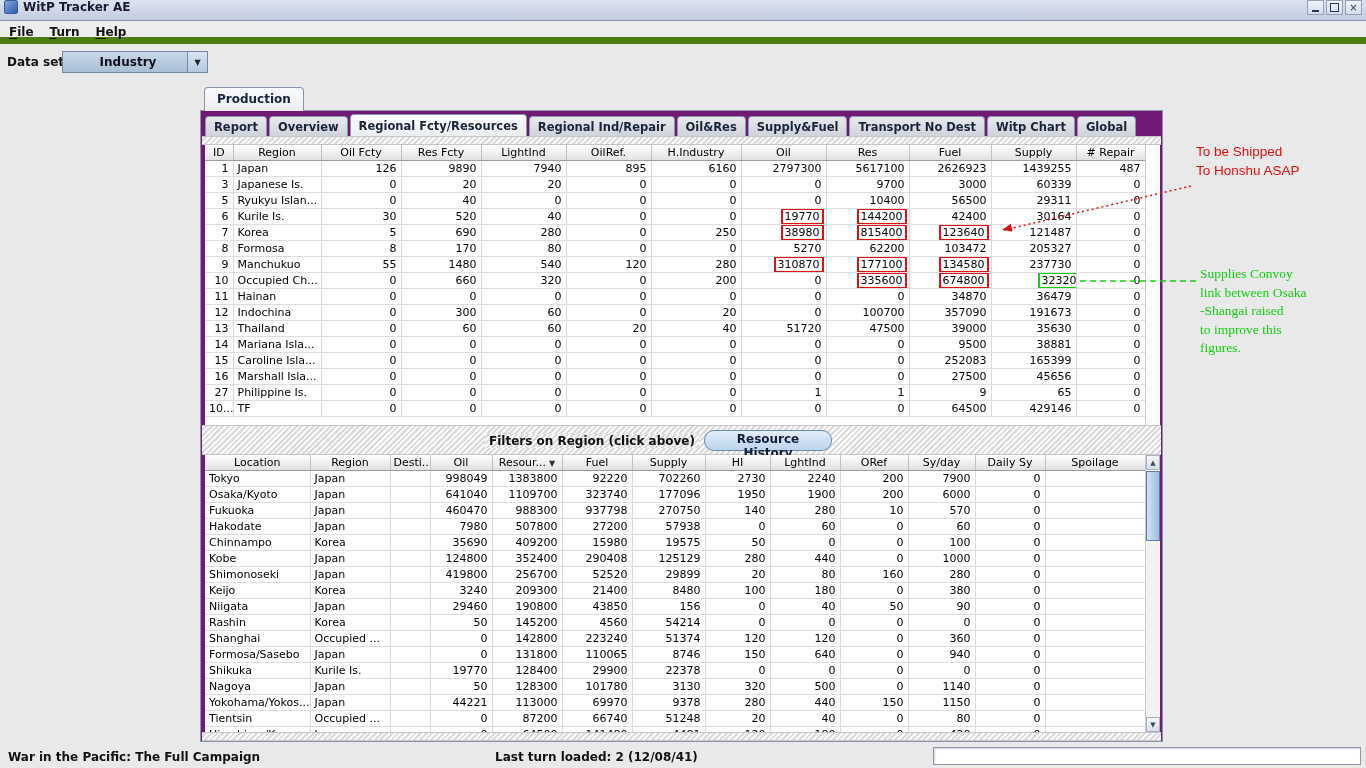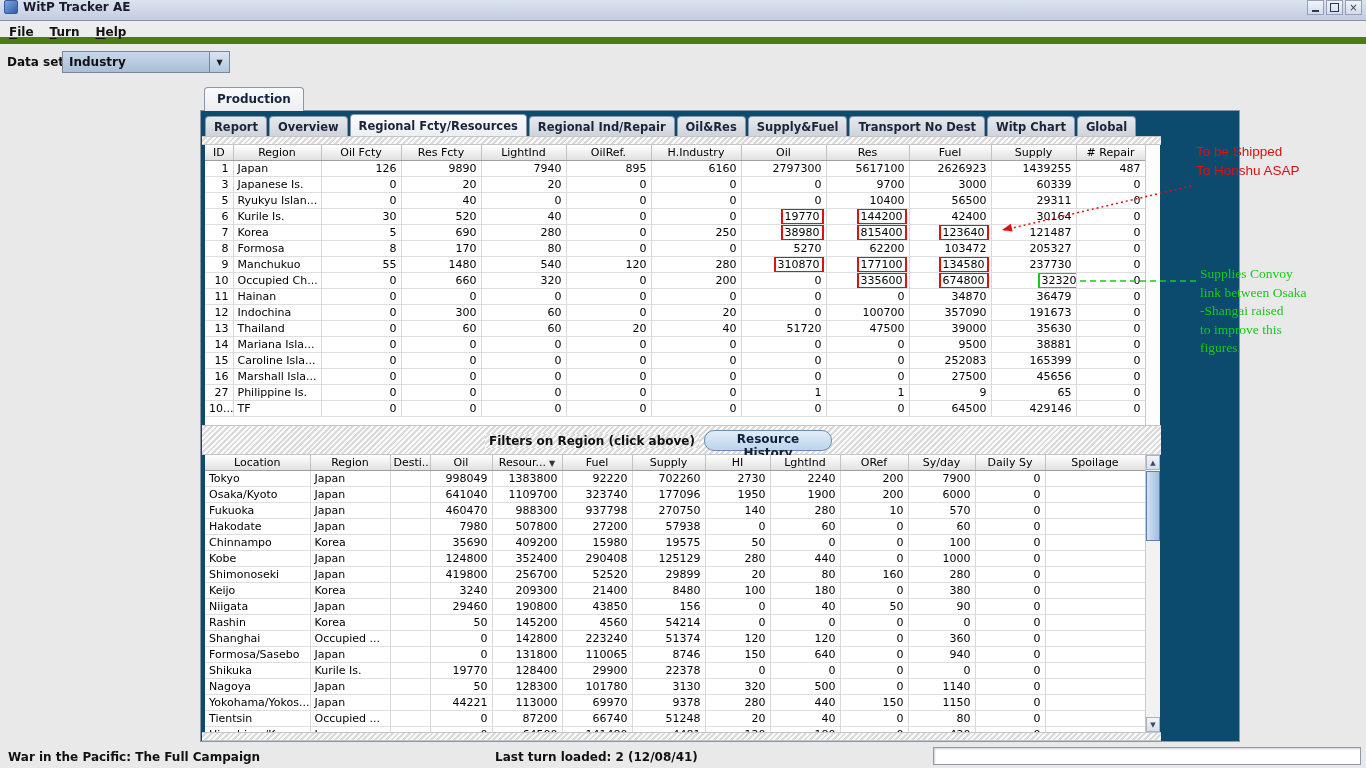--- a/index.html
+++ b/index.html
@@ -27,35 +27,35 @@
   
   .menubar{
     position:absolute;left:0;top:21px;width:1366px;height:23px;
     background:#EDEDED;border-bottom:7px solid #4d7c0f;box-sizing:border-box;padding-left:2px;
   }
   .menu-item{display:inline-block;padding:4px 9px 3px 7px;font-size:12px;font-weight:bold;color:#111;}
   .menu-item u{text-decoration:underline;text-underline-offset:2px;}
   
   .dataset-row{position:absolute;left:0;top:45px;width:1366px;height:35px;}
   .dataset-label{position:absolute;left:7px;top:10px;font-size:12px;font-weight:bold;color:#111;}
-  .combo{position:absolute;left:62px;top:6px;width:168px;height:22px;border:1px solid #76879E;
-    background:linear-gradient(#C9D8EA,#A9BED6);display:flex;box-sizing:border-box;cursor:default;}
+  .combo{position:absolute;left:62px;top:6px;width:146px;height:22px;border:1px solid #76879E;
+    background:linear-gradient(#C9D8EA,#A9BED6);display:flex;box-sizing:border-box;cursor:default;text-align:center;}
   .combo-text{flex:1;font-size:12px;font-weight:bold;color:#101018;padding:3px 0 0 6px;overflow:hidden;white-space:nowrap;}
   .combo-arrow-btn{width:19px;border-left:1px solid #76879E;background:linear-gradient(#D9E4F2,#B3C8DE);
     display:flex;align-items:center;justify-content:center;font-size:8px;color:#222;}
   
   .outer-tab{
     position:absolute;left:204px;top:87px;height:24px;padding:4px 12px 0 12px;box-sizing:border-box;
     border:1px solid #8A97AB;border-bottom:none;border-radius:4px 4px 0 0;
     background:linear-gradient(#FAFBFD,#EDEDEF);
     font-size:12px;font-weight:bold;color:#15253F;z-index:3;
   }
   .pane{
-    position:absolute;left:200px;top:110px;width:1040px;height:632px;box-sizing:border-box;
-    border:1px solid #8A97AB;background:#0c4a6e;z-index:2;
+    position:absolute;left:200px;top:110px;width:963px;height:632px;box-sizing:border-box;
+    border:1px solid #8A97AB;background:#701a75;z-index:2;
   }
   .inner-tabs{position:absolute;left:4px;top:2px;height:23px;display:flex;align-items:flex-end;}
   .tab{
     padding:3px 8px 2px 8px;margin-right:2px;box-sizing:border-box;
     border:1px solid #8A97AB;border-bottom:none;border-radius:4px 4px 0 0;
     background:linear-gradient(#E7E9ED,#CFD3DA);
     font-size:11.5px;font-weight:bold;color:#1A2438;white-space:nowrap;cursor:default;
   }
   .tab.selected{background:linear-gradient(#FBFCFE,#ECEEF2);padding-top:4px;padding-bottom:3px;}
   .stripe{

